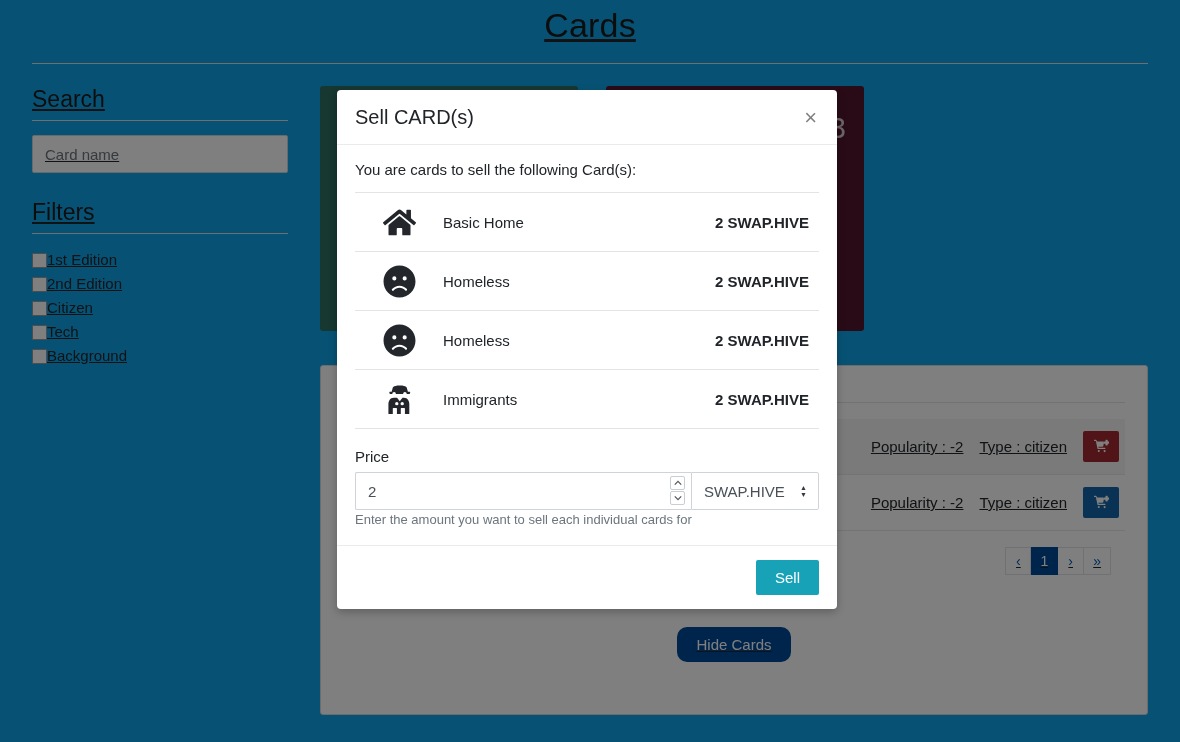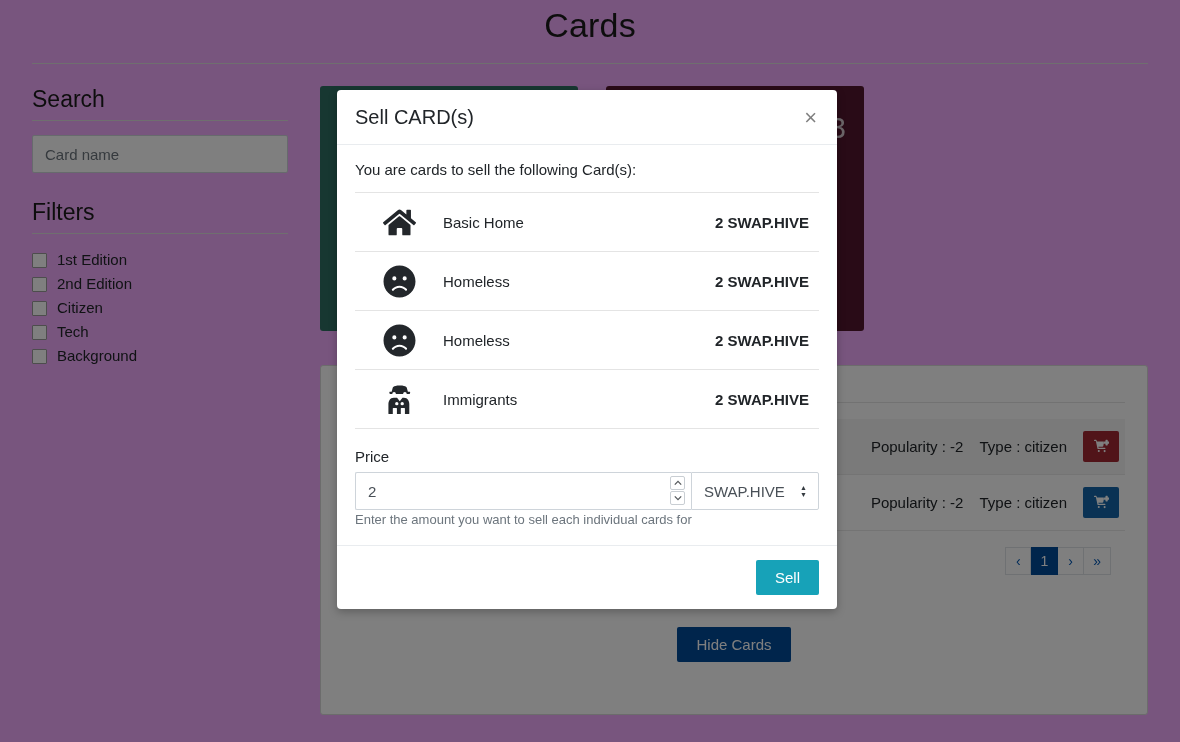--- a/index.html
+++ b/index.html
@@ -11,21 +11,22 @@
     font-family: "Liberation Sans", sans-serif;
     background: #ffffff;
     color: #212529;
   }
 
   
   #page {
     position: absolute;
     left: 0; top: 0;
     width: 1180px; height: 742px;
-    background: #f0abfc;
+    background: #0ea5e9;
+    text-decoration: underline;
   }
 
   .page-title {
     text-align: center;
     font-size: 34px;
     font-weight: 400;
     color: #1b1b1b;
     margin: 0;
     padding: 6px 0 18px 0;
     letter-spacing: 0.2px;
@@ -66,21 +67,20 @@
     background: #fff;
     border: 1px solid #ced4da;
     border-radius: 2px;
     outline: none;
   }
   .search-input::placeholder { color: #6c757d; }
   .filters-head { margin-top: 26px; }
   .filter-row {
     display: flex;
     align-items: center;
-    gap: 10px;
     height: 24px;
     margin-bottom: 0;
   }
   .filter-box {
     width: 15px; height: 15px;
     border: 1px solid #9a9a9a;
     background: #fff;
     border-radius: 1px;
     flex: 0 0 15px;
   }
@@ -176,21 +176,21 @@
 
   .hide-cards-wrap {
     display: flex;
     justify-content: center;
     margin-top: 52px;
   }
   .hide-cards-btn {
     background: #004a99;
     color: #fff;
     border: 0;
-    border-radius: 2px;
+    border-radius: 10px;
     font-size: 15px;
     font-family: "Liberation Sans", sans-serif;
     padding: 9px 19px;
     cursor: pointer;
   }
 
   
   #backdrop {
     position: absolute;
     left: 0; top: 0;

